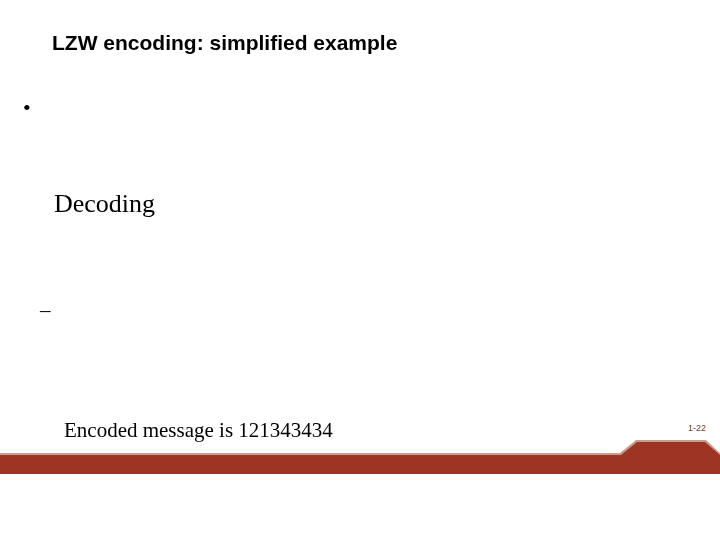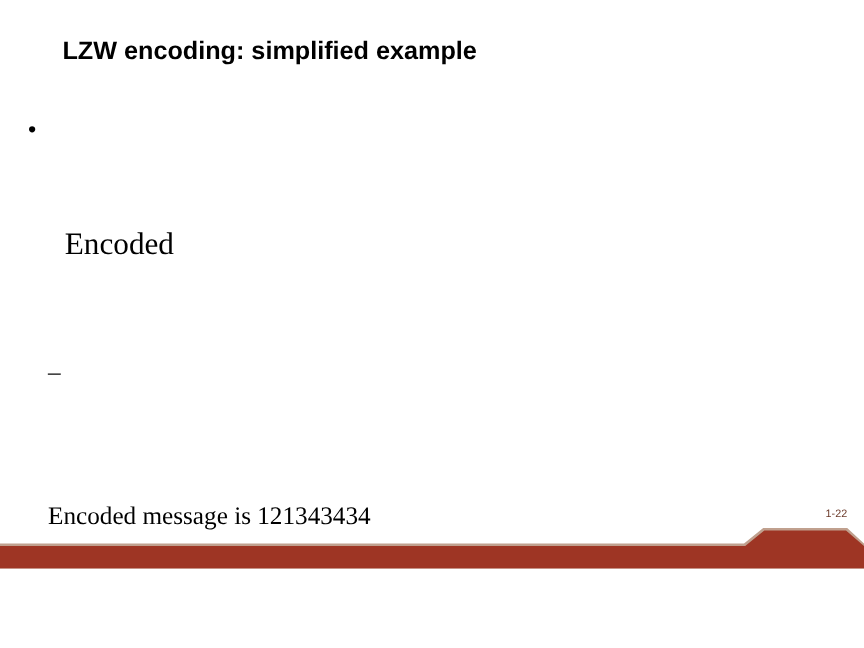--- a/index.html
+++ b/index.html
@@ -76,20 +76,21 @@
   }
   .lvl2 .dash {
     position: absolute;
     left: 0px;
     top: 0px;
     font-size: 21px;
     line-height: 40px;
   }
   .lvl2 .lvl2-text {
     display: block;
+    margin-left: 24px;
     white-space: pre-wrap;
   }
 
   
   .page-number {
     position: absolute;
     right: 14px;
     bottom: 40px;
     font-family: "Liberation Sans", sans-serif;
     font-size: 9px;
@@ -117,21 +118,21 @@
 <body>
 
 <div class="slide">
 
   <div class="slide-title">LZW encoding: simplified example</div>
 
   <div class="body-area">
 
     <div class="lvl1">
       <span class="bullet-dot">•</span>
-      <span class="lvl1-text">Encoded</span>
+      <span class="lvl1-text">Decoding</span>
     </div>
 
     <div class="lvl2">
       <span class="dash">–</span>
       <span class="lvl2-text">Encoded message is 121343434</span>
     </div>
 
     <div class="lvl2">
       <span class="dash">–</span>
       

